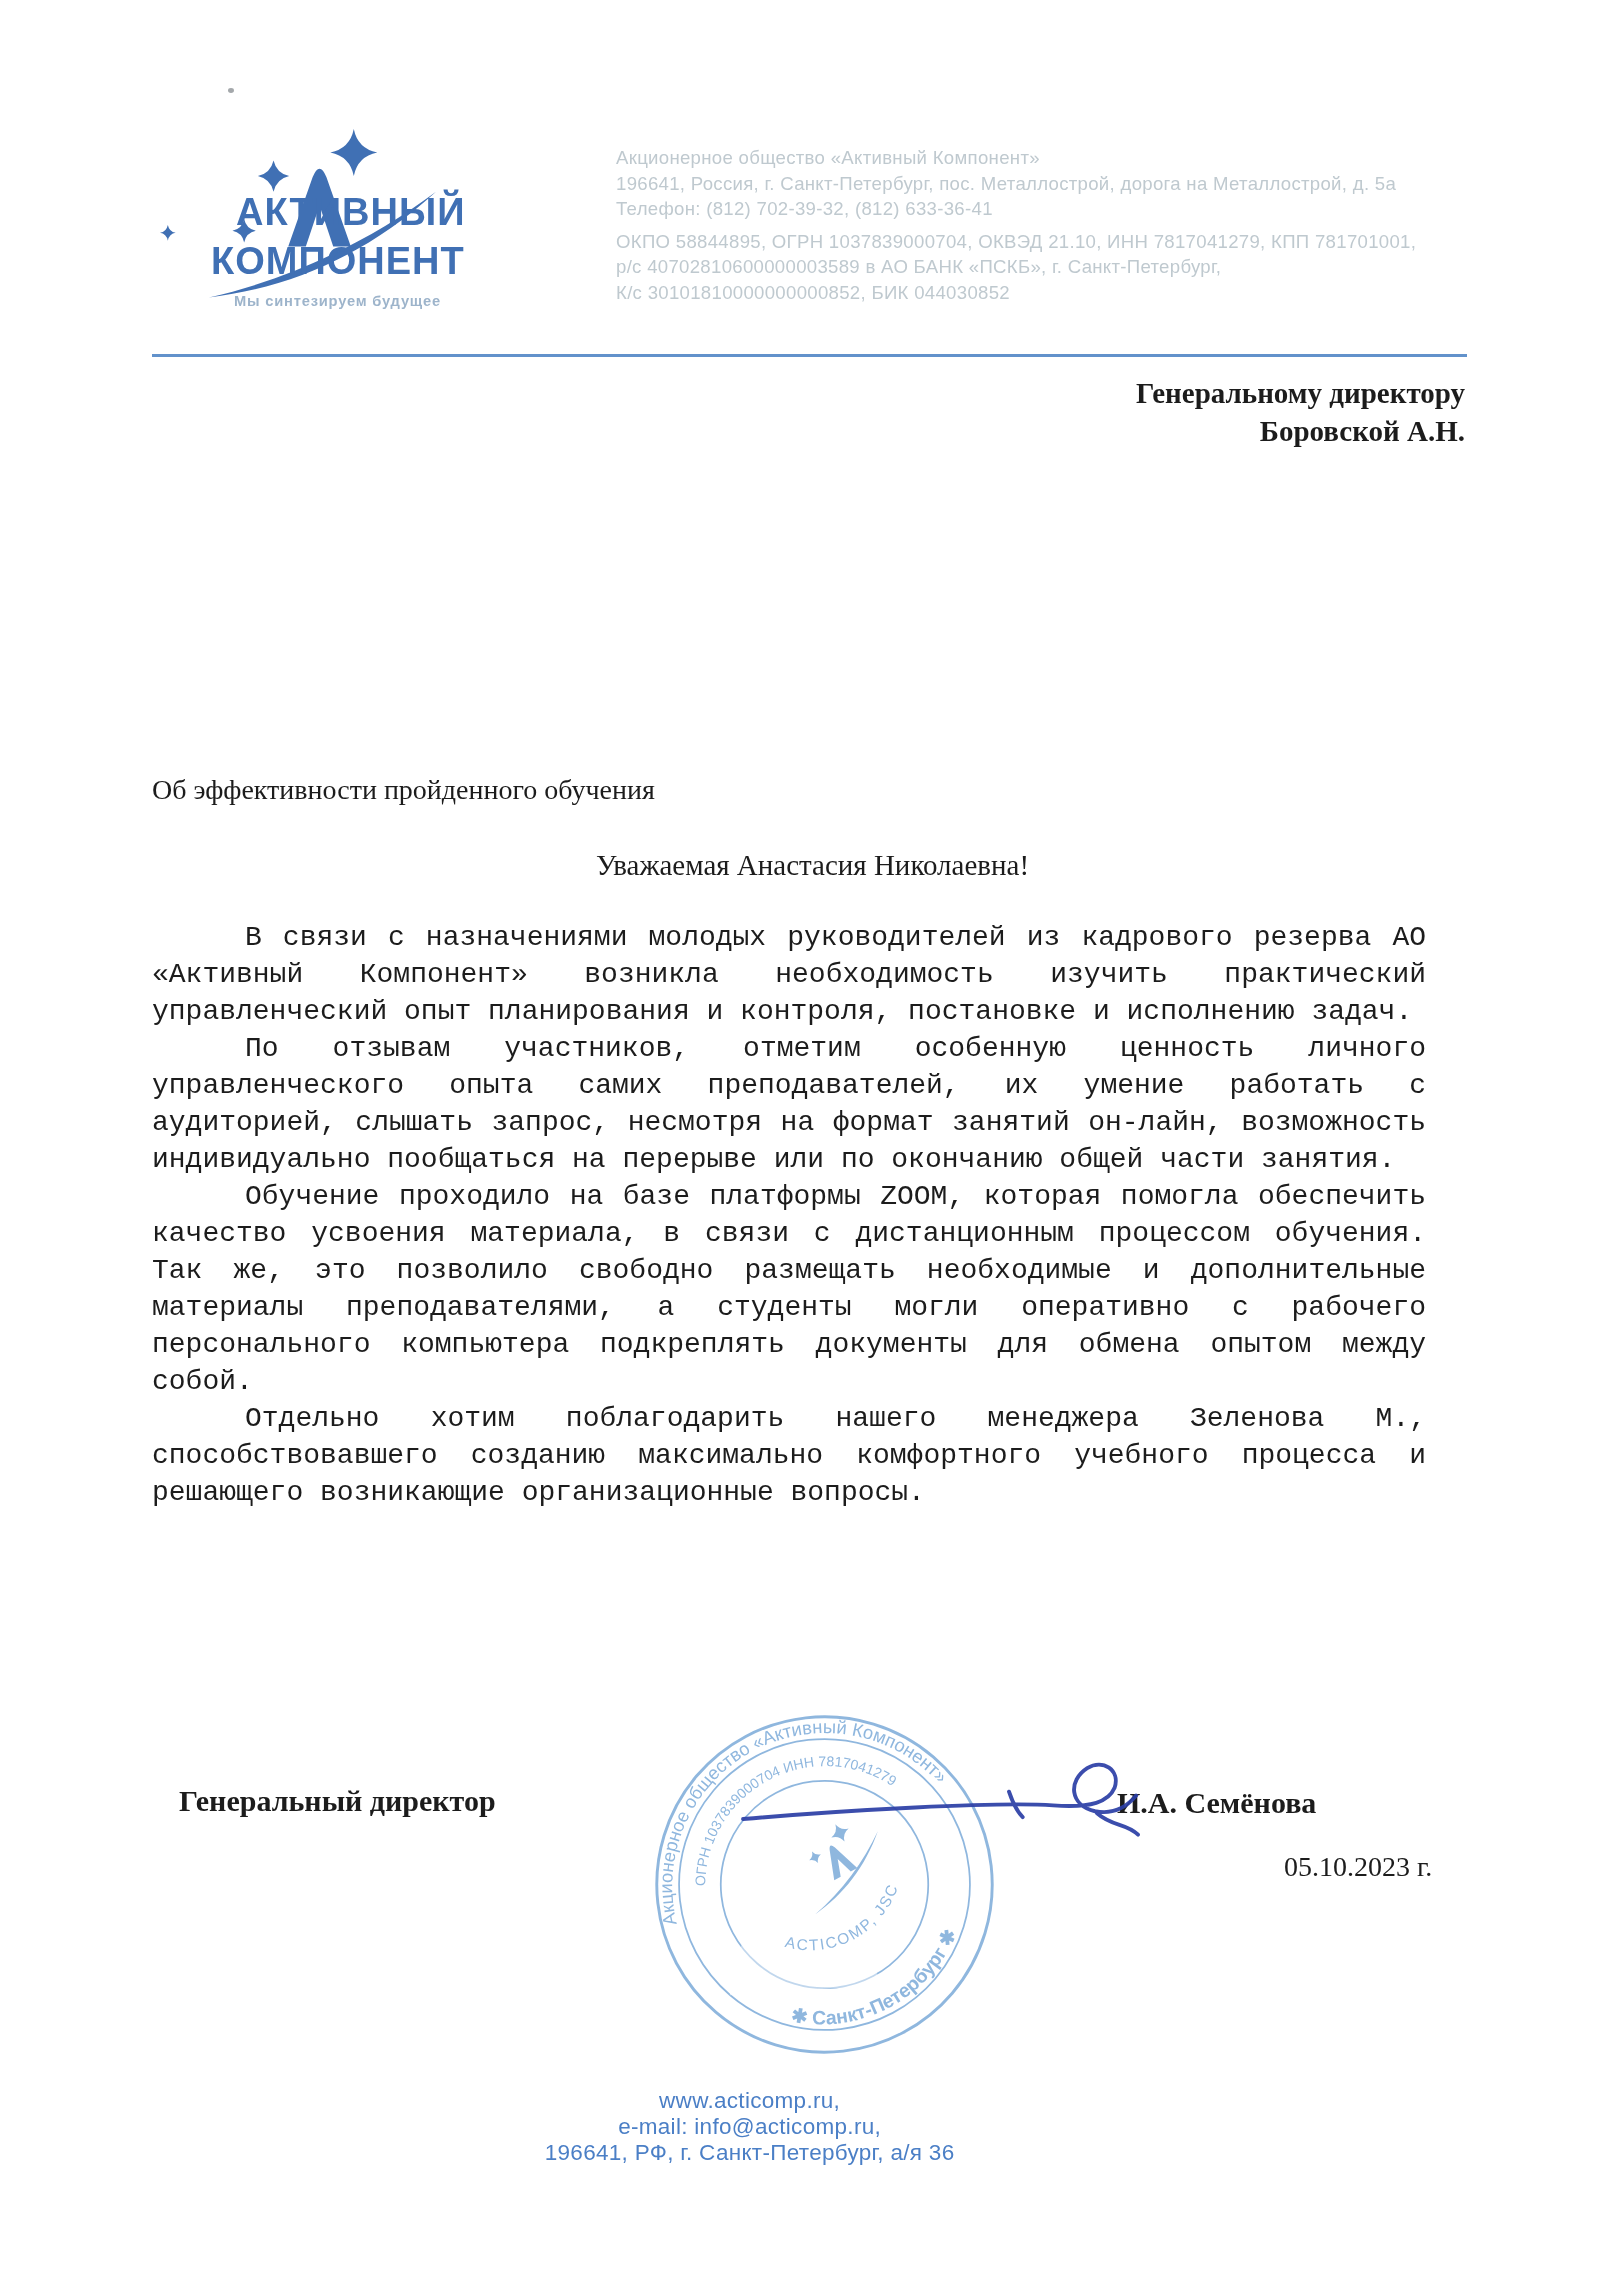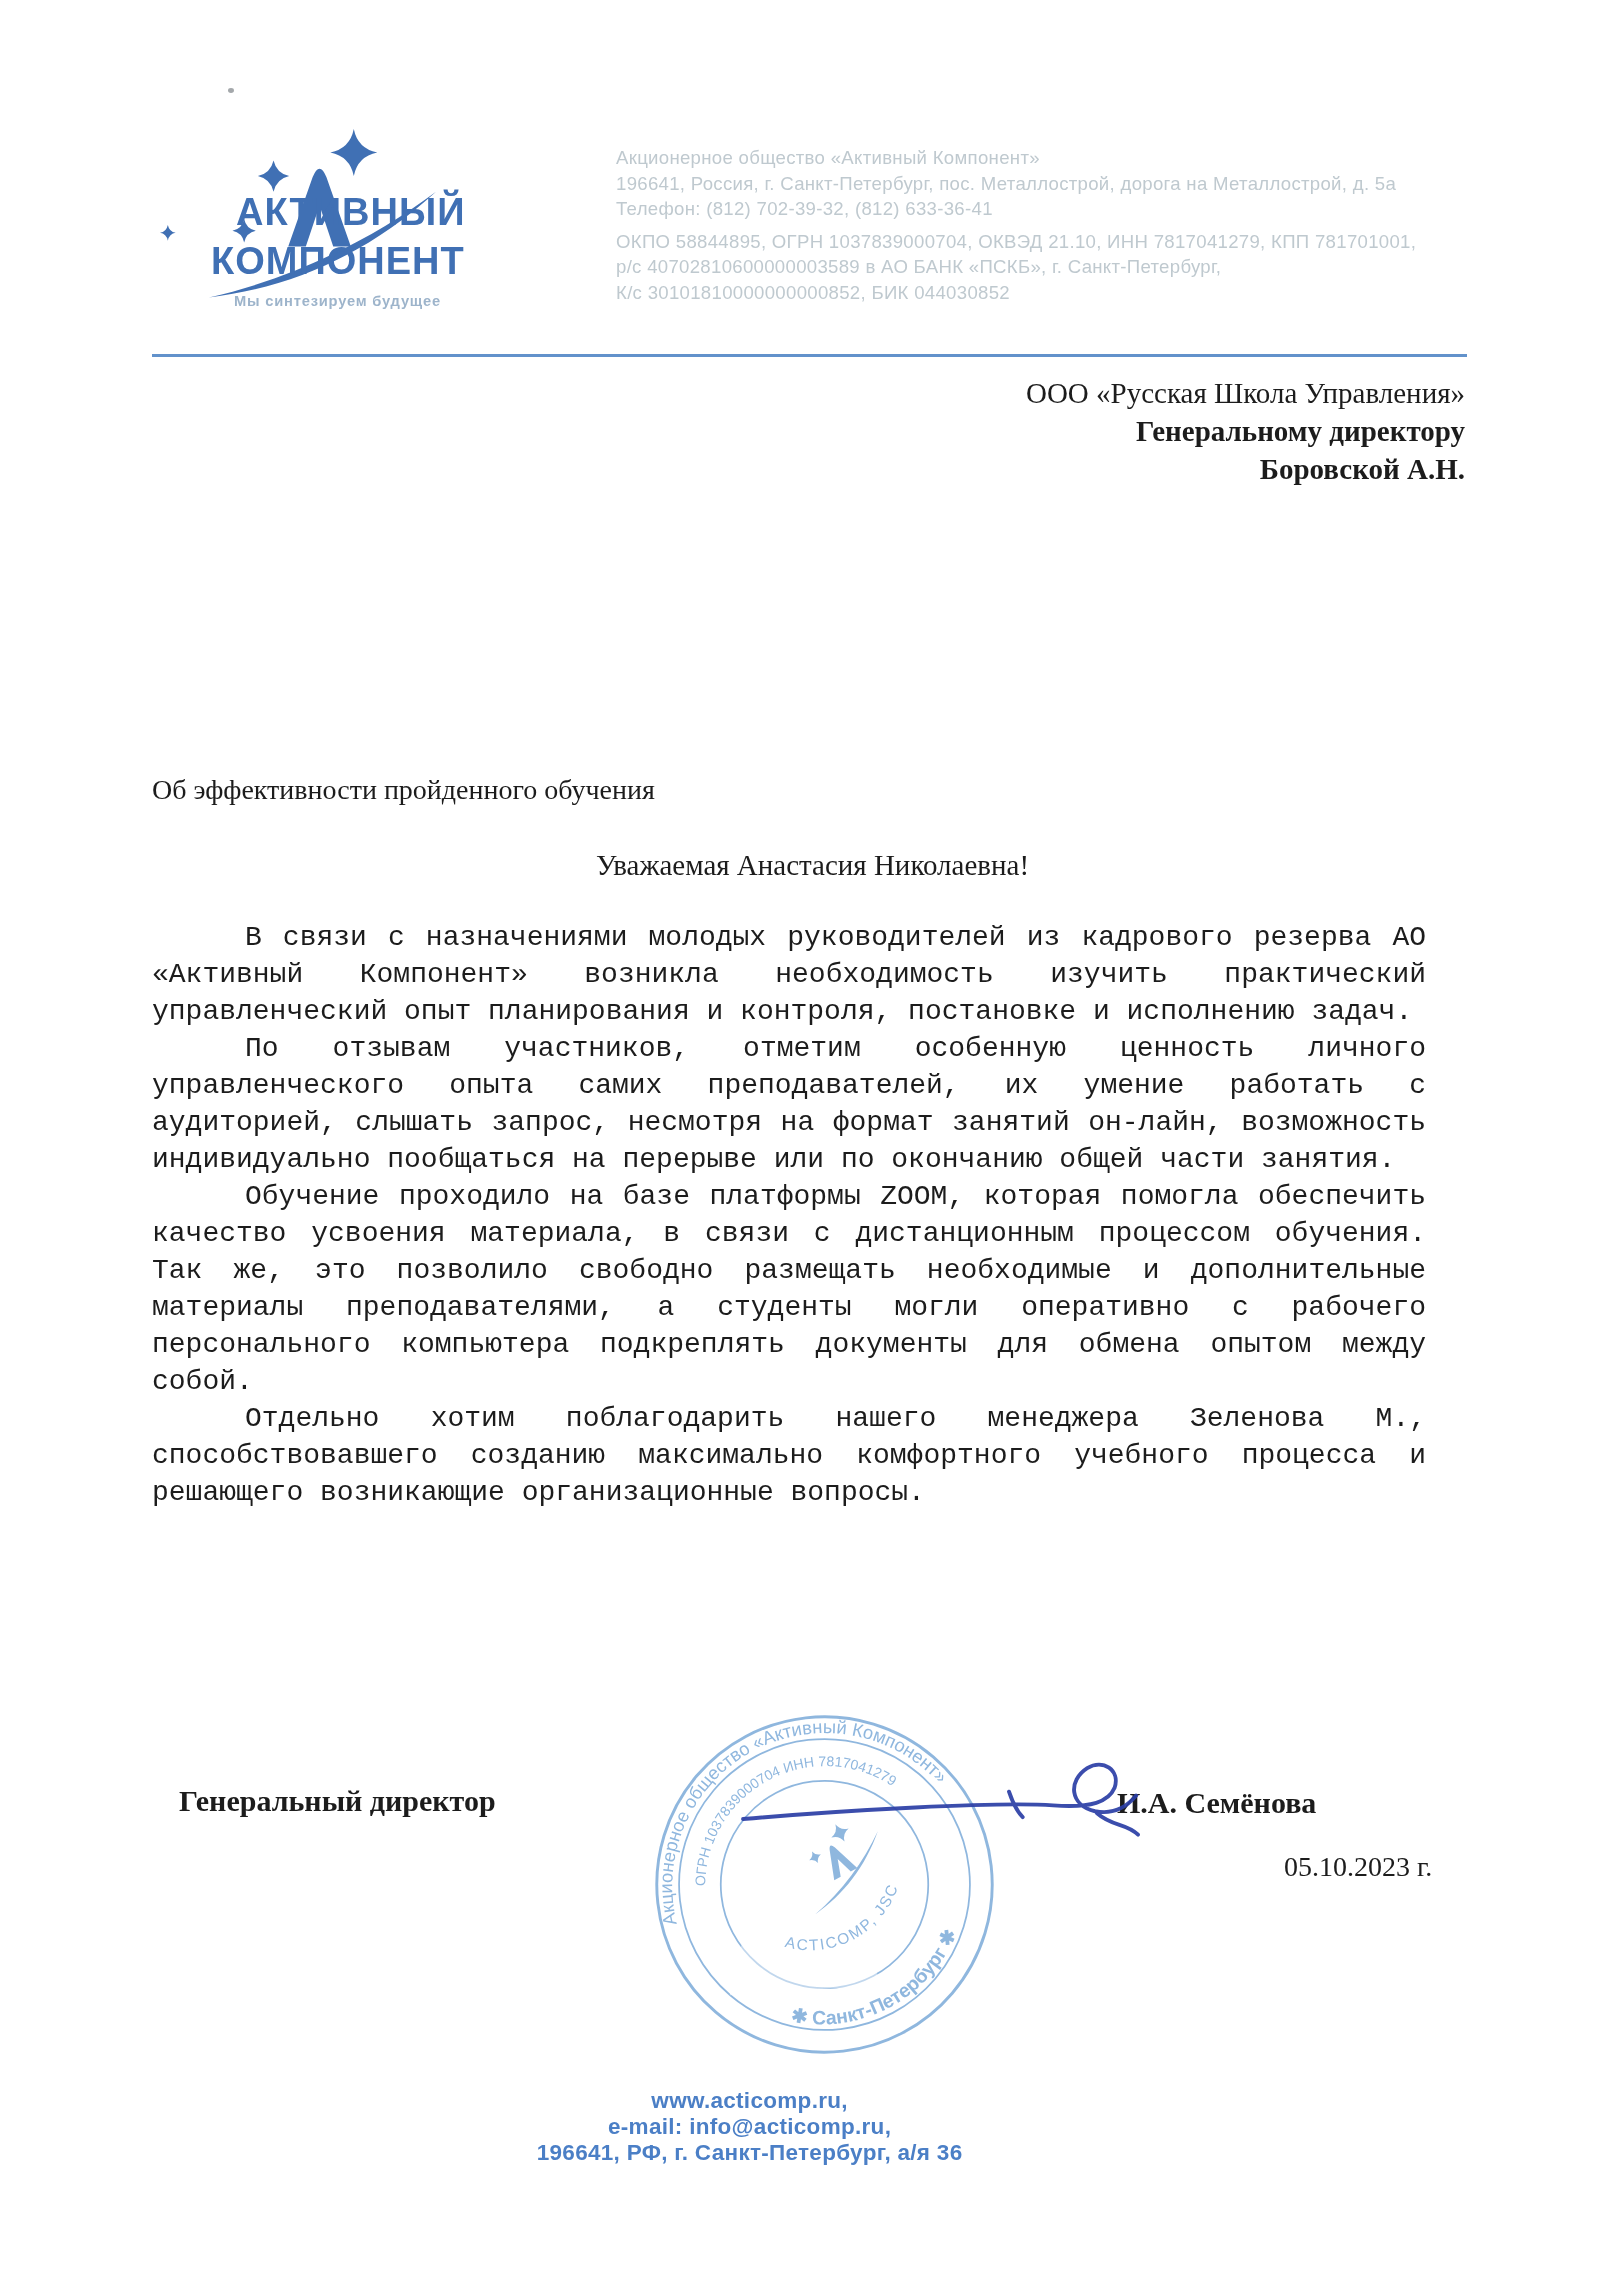--- a/index.html
+++ b/index.html
@@ -43,21 +43,21 @@
   .sig-title { left:179px; top:1784px; font-size:30px; font-weight:bold; white-space:nowrap;text-align:right; }
   .sig-name  { left:1117px; top:1786px; font-size:30px; font-weight:bold; white-space:nowrap; }
   .sig-date  { left:1284px; top:1851px; font-size:28px; white-space:nowrap; }
   .stamp-box { left:650px; top:1710px; width:349px; height:349px; z-index:1; }
   .ink-box   { left:676px; top:1733px; width:490px; height:132px; z-index:2; }
   .stamp-text { font-family:"Liberation Sans", sans-serif; fill:#86b1dc; }
 
   
   .footer { left:19.6px; top:2088px; width:1460px; text-align:center;
             font-family:"Liberation Sans", sans-serif; font-size:22.5px; line-height:26px;
-            color:#4b7fc6; letter-spacing:0.3px;font-weight:bold; }
+            color:#4b7fc6; letter-spacing:0.3px; }
 </style>
 </head>
 <body>
 
 <div class="page">
 
   <div class="abs speck" style="left:228px; top:88px;"></div>
 
   <div class="abs logo-wrap">
     <svg class="logo-mark" width="304" height="230" viewBox="0 0 310 235">
@@ -85,21 +85,20 @@
     <div class="corp-block">
       <div class="corp-line">ОКПО 58844895, ОГРН 1037839000704, ОКВЭД 21.10, ИНН 7817041279, КПП 781701001,</div>
       <div class="corp-line">р/с 40702810600000003589 в АО БАНК «ПСКБ», г. Санкт-Петербург,</div>
       <div class="corp-line">К/с 30101810000000000852, БИК 044030852</div>
     </div>
   </div>
 
   <div class="abs head-rule"></div>
 
   <div class="abs recipient">
-    <div>ООО «Русская Школа Управления»</div>
     <div class="b">Генеральному директору</div>
     <div class="b">Боровской А.Н.</div>
   </div>
 
   <div class="abs subject">Об эффективности пройденного обучения</div>
   <div class="abs greeting">Уважаемая Анастасия Николаевна!</div>
 
   <div class="abs body-text">
     <p>В связи с назначениями молодых руководителей из кадрового резерва АО «Активный Компонент» возникла необходимость изучить практический управленческий опыт планирования и контроля, постановке и исполнению задач.</p>
     <p>По отзывам участников, отметим особенную ценность личного управленческого опыта самих преподавателей, их умение работать с аудиторией, слышать запрос, несмотря на формат занятий он-лайн, возможность индивидуально пообщаться на перерыве или по окончанию общей части занятия.</p>

